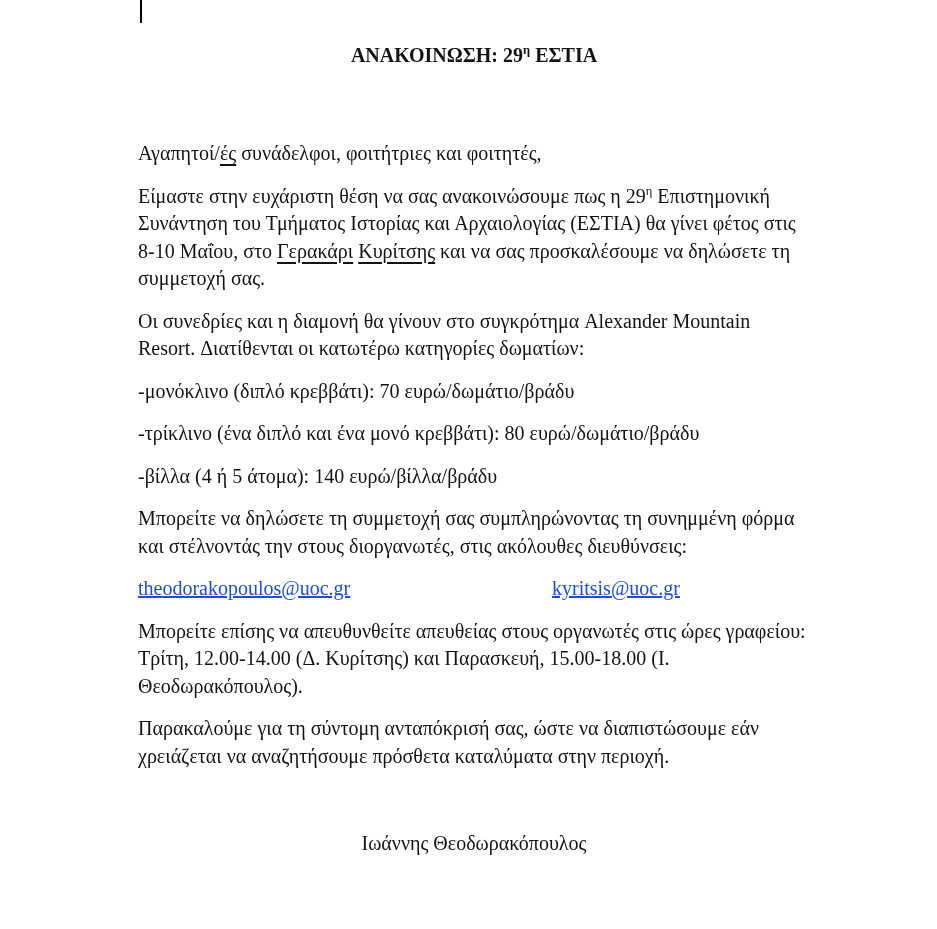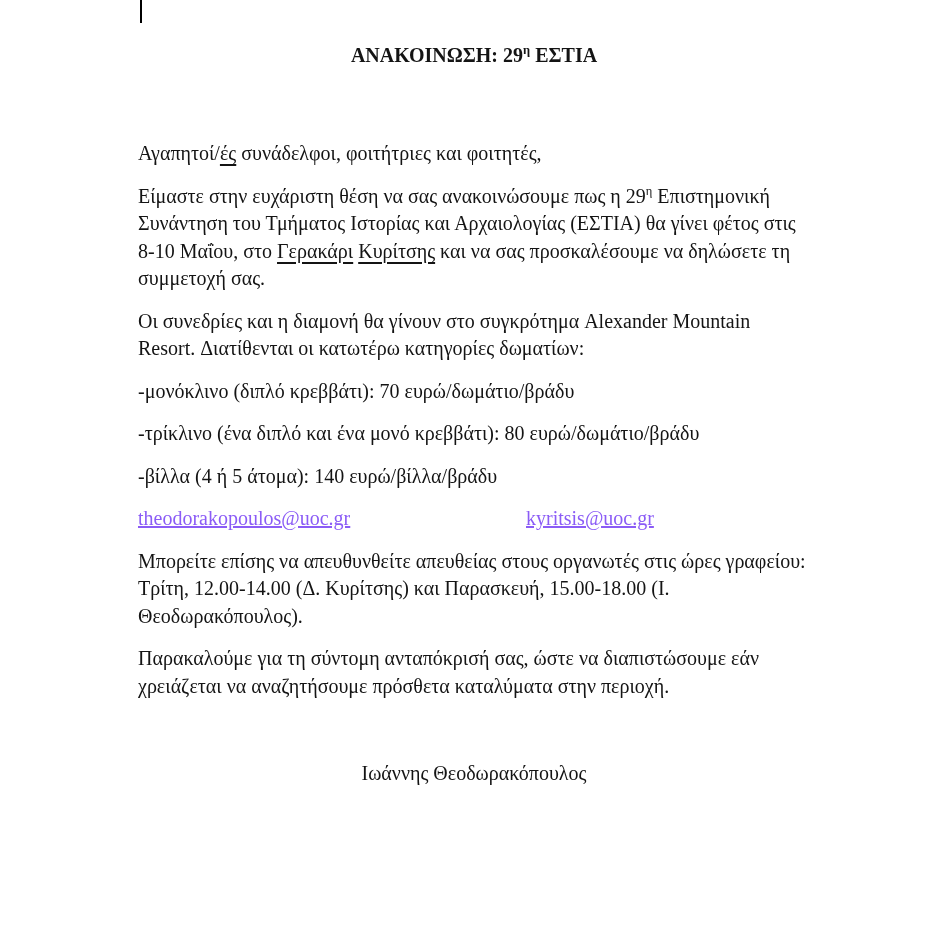--- a/index.html
+++ b/index.html
@@ -56,25 +56,25 @@
     text-decoration-color: #ff0000;
     text-decoration-thickness: 1px;
     text-underline-offset: 4px;
     text-decoration: underline;
   }
   .two-col {
     position: relative;
   }
   .col-right {
     position: absolute;
-    left: 388px;
+    left: 414px;
     top: 0;
   }
   a.email-link {
-    color: #8b5cf6;
+    color: #1d4ed8;
     text-decoration: underline;
     cursor: pointer;
   }
   .signatures {
     margin-top: 60px;
     position: relative;
     text-align: center;
   }
 </style>
 </head>
@@ -91,20 +91,21 @@
     <p><span>Αγαπητοί/</span><span class="misspell">ές</span><span> συνάδελφοι, φοιτήτριες και φοιτητές,</span></p>
 
     <p><span>Είμαστε στην ευχάριστη θέση να σας ανακοινώσουμε πως η 29</span><sup class="ordinal">η</sup><span> Επιστημονική Συνάντηση του Τμήματος Ιστορίας και Αρχαιολογίας (ΕΣΤΙΑ) θα γίνει φέτος στις 8-10 Μαΐου, στο </span><span class="misspell">Γερακάρι</span><span> </span><span class="misspell">Κυρίτσης</span><span> και να σας προσκαλέσουμε να δηλώσετε τη συμμετοχή σας.</span></p>
 
     <p>Οι συνεδρίες και η διαμονή θα γίνουν στο συγκρότημα Alexander Mountain Resort. Διατίθενται οι κατωτέρω κατηγορίες δωματίων:</p>
 
     <p>-μονόκλινο (διπλό κρεββάτι): 70 ευρώ/δωμάτιο/βράδυ</p>
     <p>-τρίκλινο (ένα διπλό και ένα μονό κρεββάτι): 80 ευρώ/δωμάτιο/βράδυ</p>
     <p>-βίλλα (4 ή 5 άτομα): 140 ευρώ/βίλλα/βράδυ</p>
 
+    <p>Μπορείτε να δηλώσετε τη συμμετοχή σας συμπληρώνοντας τη συνημμένη φόρμα και στέλνοντάς την στους διοργανωτές, στις ακόλουθες διευθύνσεις:</p>
 
     <p class="two-col"><a class="email-link">theodorakopoulos@uoc.gr</a><a class="email-link col-right">kyritsis@uoc.gr</a></p>
 
     <p>Μπορείτε επίσης να απευθυνθείτε απευθείας στους οργανωτές στις ώρες γραφείου: Τρίτη, 12.00-14.00 (Δ. Κυρίτσης) και Παρασκευή, 15.00-18.00 (Ι. Θεοδωρακόπουλος).</p>
 
     <p>Παρακαλούμε για τη σύντομη ανταπόκρισή σας, ώστε να διαπιστώσουμε εάν χρειάζεται να αναζητήσουμε πρόσθετα καταλύματα στην περιοχή.</p>
 
     <div class="signatures two-col"><span>Ιωάννης Θεοδωρακόπουλος</span></div>
 
   </div>

